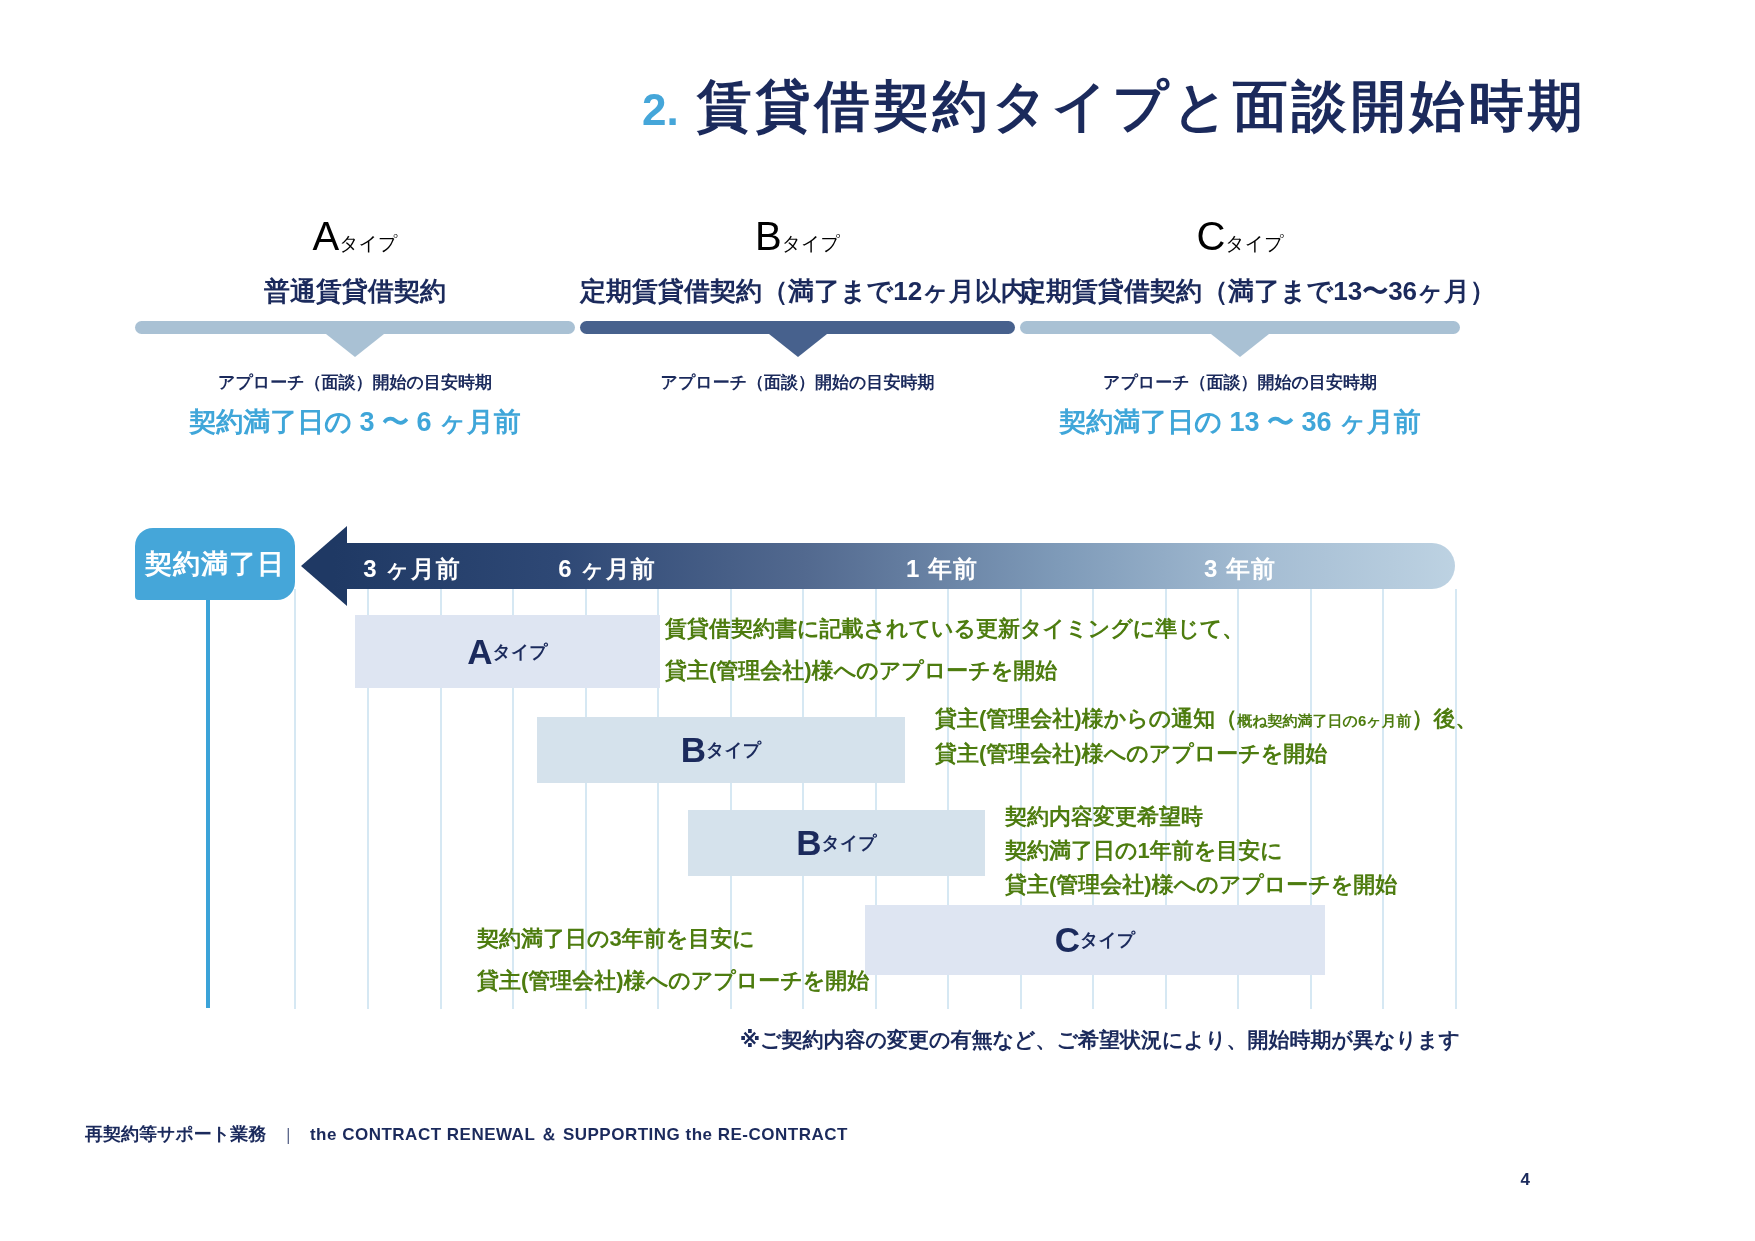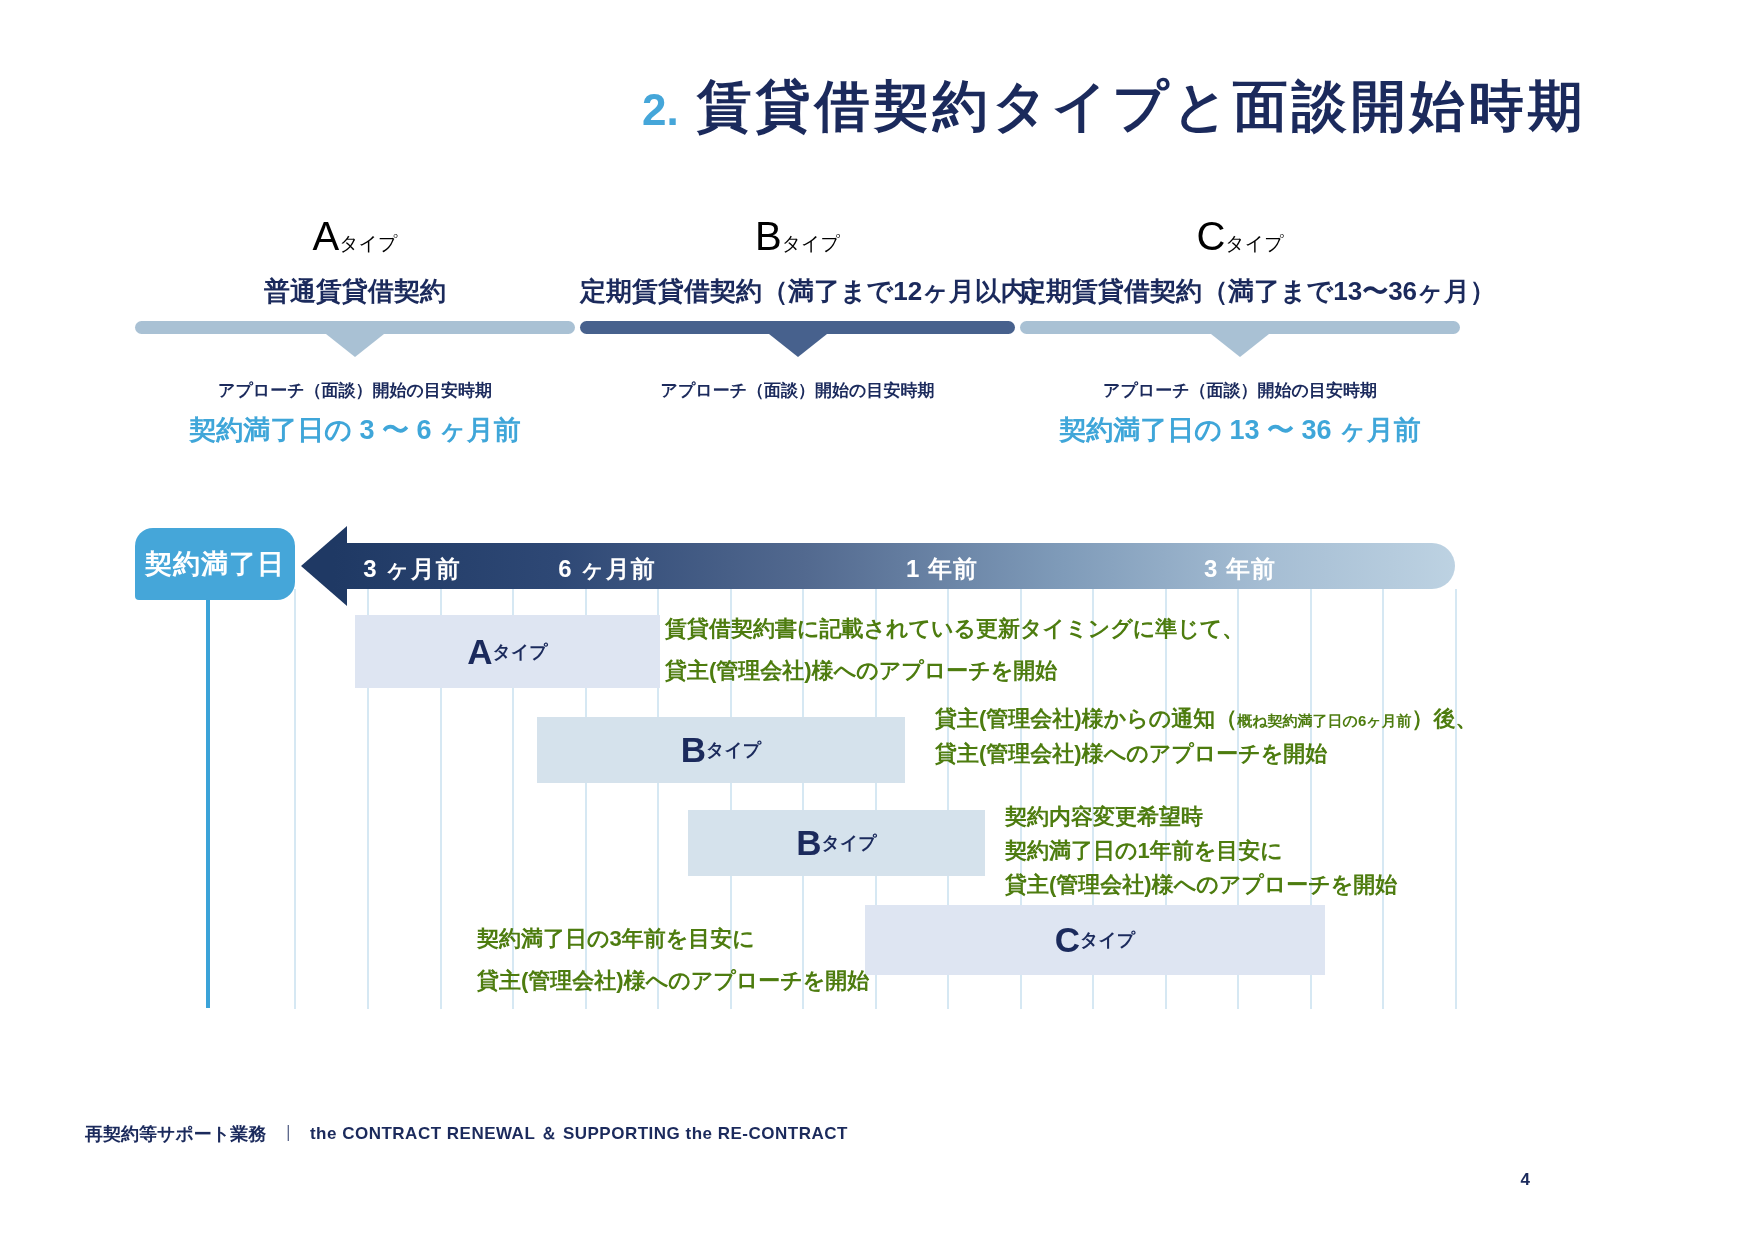--- a/index.html
+++ b/index.html
@@ -19,21 +19,21 @@
   .type-col.c{left:1020px; width:440px;}
   .type-letter{font-size:40px; font-weight:normal; color:#000000; line-height:56px;}
   .type-letter .sfx{font-size:19px;}
   .type-subtitle{font-size:26px; font-weight:bold; color:#1b2a5c; margin-top:2px; white-space:nowrap;}
   .underline{margin-top:12px; height:13px; border-radius:8px;}
   .underline.light{background:#a9c1d4;}
   .underline.dark{background:#47618d;}
   .pointer{width:0; height:0; margin:0 auto; border-left:29px solid transparent; border-right:29px solid transparent;}
   .pointer.light{border-top:23px solid #a9c1d4;}
   .pointer.dark{border-top:23px solid #47618d;}
-  .approach-label{margin-top:22px; font-size:17px; font-weight:bold; color:#1b2a5c;}
+  .approach-label{margin-top:14px; font-size:17px; font-weight:bold; color:#1b2a5c;}
   .timing{margin-top:10px; font-size:27px; font-weight:bold; color:#3fa6d9; white-space:nowrap;}
 
   
   .origin-box{position:absolute; left:135px; top:528px; width:160px; height:72px; background:#45a6d9;
     border-radius:18px 18px 18px 4px; color:#fff; font-size:27px; font-weight:bold;
     display:flex; align-items:center; justify-content:center; letter-spacing:1px;}
   .arrowhead{position:absolute; left:301px; top:526px; width:46px; height:80px; background:#1f3964;
     -webkit-clip-path:polygon(100% 0,0 50%,100% 100%); clip-path:polygon(100% 0,0 50%,100% 100%);}
   .tl-bar{position:absolute; left:333px; top:543px; width:1122px; height:46px; border-radius:0 23px 23px 0;
     background:linear-gradient(90deg,#1f3964 0%,#2e4875 20%,#52698f 42%,#7f9bb9 65%,#a5bdd3 83%,#bdd2e2 100%);}
@@ -57,21 +57,21 @@
   .note{position:absolute; color:#4d7c0f; font-weight:bold; font-size:22px; white-space:nowrap;}
   .note-a{left:665px; top:608px; line-height:42px;}
   .note-b1{left:935px; top:702px; line-height:33px;}
   .note-b2{left:1005px; top:800px; line-height:34px;}
   .note-c{left:477px; top:918px; line-height:42px;}
   .note .small{font-size:15px;}
 
   .footnote{position:absolute; right:295px; top:1026px; font-size:21px; font-weight:bold; color:#1b2a5c; white-space:nowrap;}
 
   
-  .footer-left{position:absolute; left:85px; top:1122px; display:flex; align-items:flex-start; gap:14px; color:#1b2a5c;}
+  .footer-left{position:absolute; left:85px; top:1122px; display:flex; align-items:flex-end; gap:14px; color:#1b2a5c;}
   .footer-left .jp{font-size:18px; font-weight:bold;}
   .footer-left .dv{font-size:16px;}
   .footer-left .en{font-size:17px; font-weight:600; letter-spacing:0.5px;}
   .footer-right{position:absolute; right:265px; top:1118px; display:flex; align-items:center; gap:8px;}
   .footer-right .company{font-size:19px; font-weight:bold; color:#1b2a5c;}
   .page-number{position:absolute; right:225px; top:1170px; font-size:17px; font-weight:bold; color:#1b2a5c;}
 </style>
 </head>
 <body>
 
@@ -174,20 +174,21 @@
     <div>契約内容変更希望時</div>
     <div>契約満了日の1年前を目安に</div>
     <div>貸主(管理会社)様へのアプローチを開始</div>
   </div>
 
   <div class="note note-c">
     <div>契約満了日の3年前を目安に</div>
     <div>貸主(管理会社)様へのアプローチを開始</div>
   </div>
 
+  <div class="footnote">※ご契約内容の変更の有無など、ご希望状況により、開始時期が異なります</div>
 
   <div class="footer-left">
     <span class="jp">再契約等サポート業務</span>
     <span class="dv">｜</span>
     <span class="en">the CONTRACT RENEWAL ＆ SUPPORTING the RE-CONTRACT</span>
   </div>
 
 
   <div class="page-number">4</div>
 

